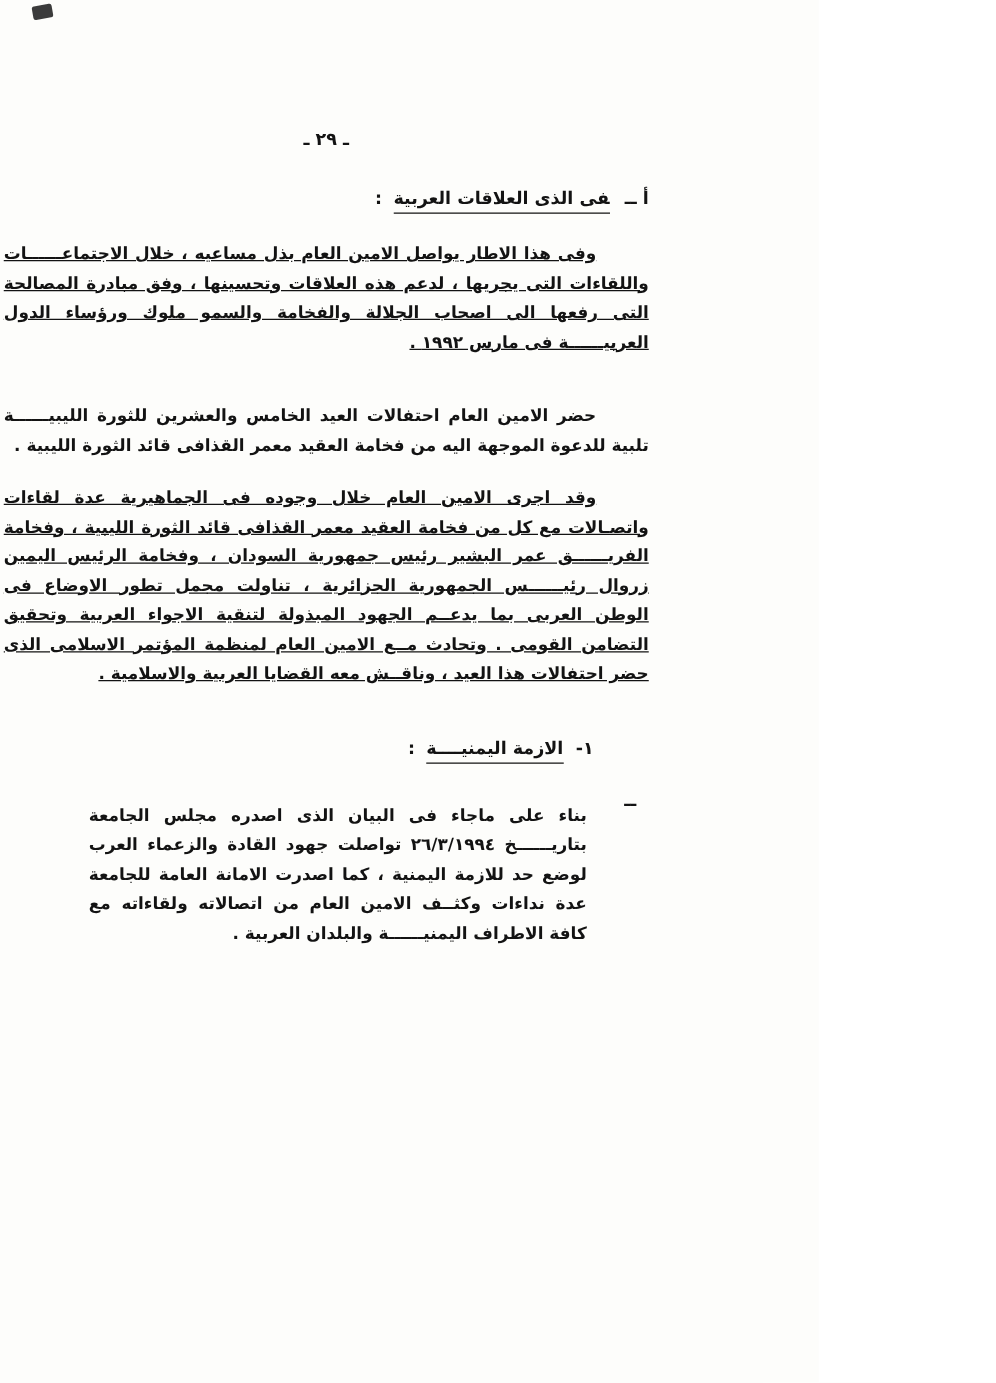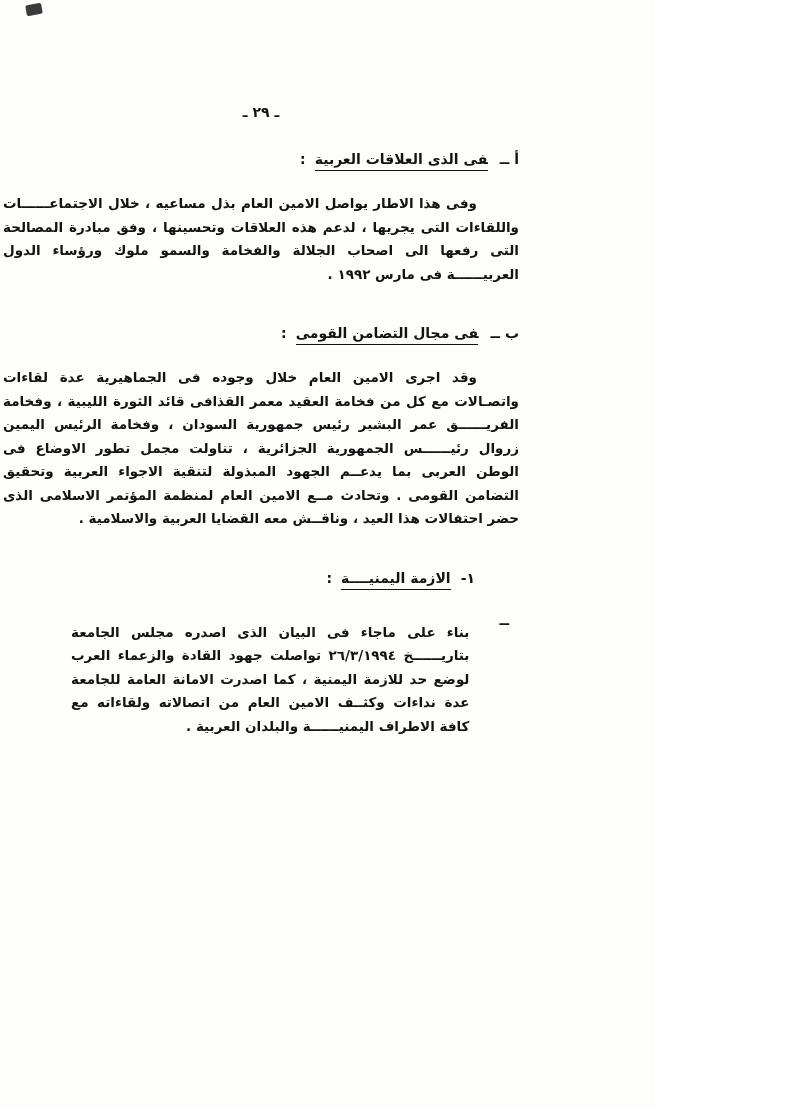--- a/index.html
+++ b/index.html
@@ -53,21 +53,21 @@
   }
   .colon { margin-right: 9px; }
   .para {
     margin: 0 0 18px 0;
     font-size: 13.5px;
     font-weight: 700;
     line-height: 23.5px;
     text-align: justify;
     text-indent: 42px;
   }
-  .para:last-child { margin-bottom: 0; }
+  .para:last-child { margin-bottom: 0; text-decoration: underline; }
   .sub-heading {
     margin: 4px 44px 20px 0;
     font-size: 14px;
     font-weight: 700;
     line-height: 22px;
   }
   .sub-marker { margin-left: 10px; }
   .bullet-row {
     display: flex;
     align-items: flex-start;
@@ -100,23 +100,21 @@
     <div class="page-number">ـ ٢٩ ـ</div>
 
     <section class="sec">
       <div class="sec-heading">
         <span class="marker">أ ــ</span><span class="title">فى الذى العلاقات العربية</span><span class="colon">:</span>
       </div>
       <p class="para">وفى هذا الاطار يواصل الامين العام بذل مساعيه ، خلال الاجتماعــــــات واللقاءات التى يجريها ، لدعم هذه العلاقات وتحسينها ، وفق مبادرة المصالحة التى رفعها الى اصحاب الجلالة والفخامة والسمو ملوك ورؤساء الدول العربيــــــة فى مارس ١٩٩٢ .</p>
     </section>
 
     <section class="sec">
-      <div class="sec-heading">
-        <span class="marker">ب ــ</span><span class="title">فى مجال التضامن القومى</span><span class="colon">:</span>
-      </div>
+      <p class="para">حضر الامين العام احتفالات العيد الخامس والعشرين للثورة الليبيــــــة تلبية للدعوة الموجهة اليه من فخامة العقيد معمر القذافى قائد الثورة الليبية .</p>
       <p class="para">وقد اجرى الامين العام خلال وجوده فى الجماهيرية عدة لقاءات واتصـالات مع كل من فخامة العقيد معمر القذافى قائد الثورة الليبية ، وفخامة الفريــــــق عمر البشير رئيس جمهورية السودان ، وفخامة الرئيس اليمين زروال رئيــــــس الجمهورية الجزائرية ، تناولت مجمل تطور الاوضاع فى الوطن العربى بما يدعــم الجهود المبذولة لتنقية الاجواء العربية وتحقيق التضامن القومى . وتحادث مــع الامين العام لمنظمة المؤتمر الاسلامى الذى حضر احتفالات هذا العيد ، وناقــش معه القضايا العربية والاسلامية .</p>
     </section>
 
     <section class="sec">
 
       <div class="sub-heading">
         <span class="sub-marker">١-</span><span class="title">الازمة اليمنيــــة</span><span class="colon">:</span>
       </div>
 
       <div class="bullet-row">

